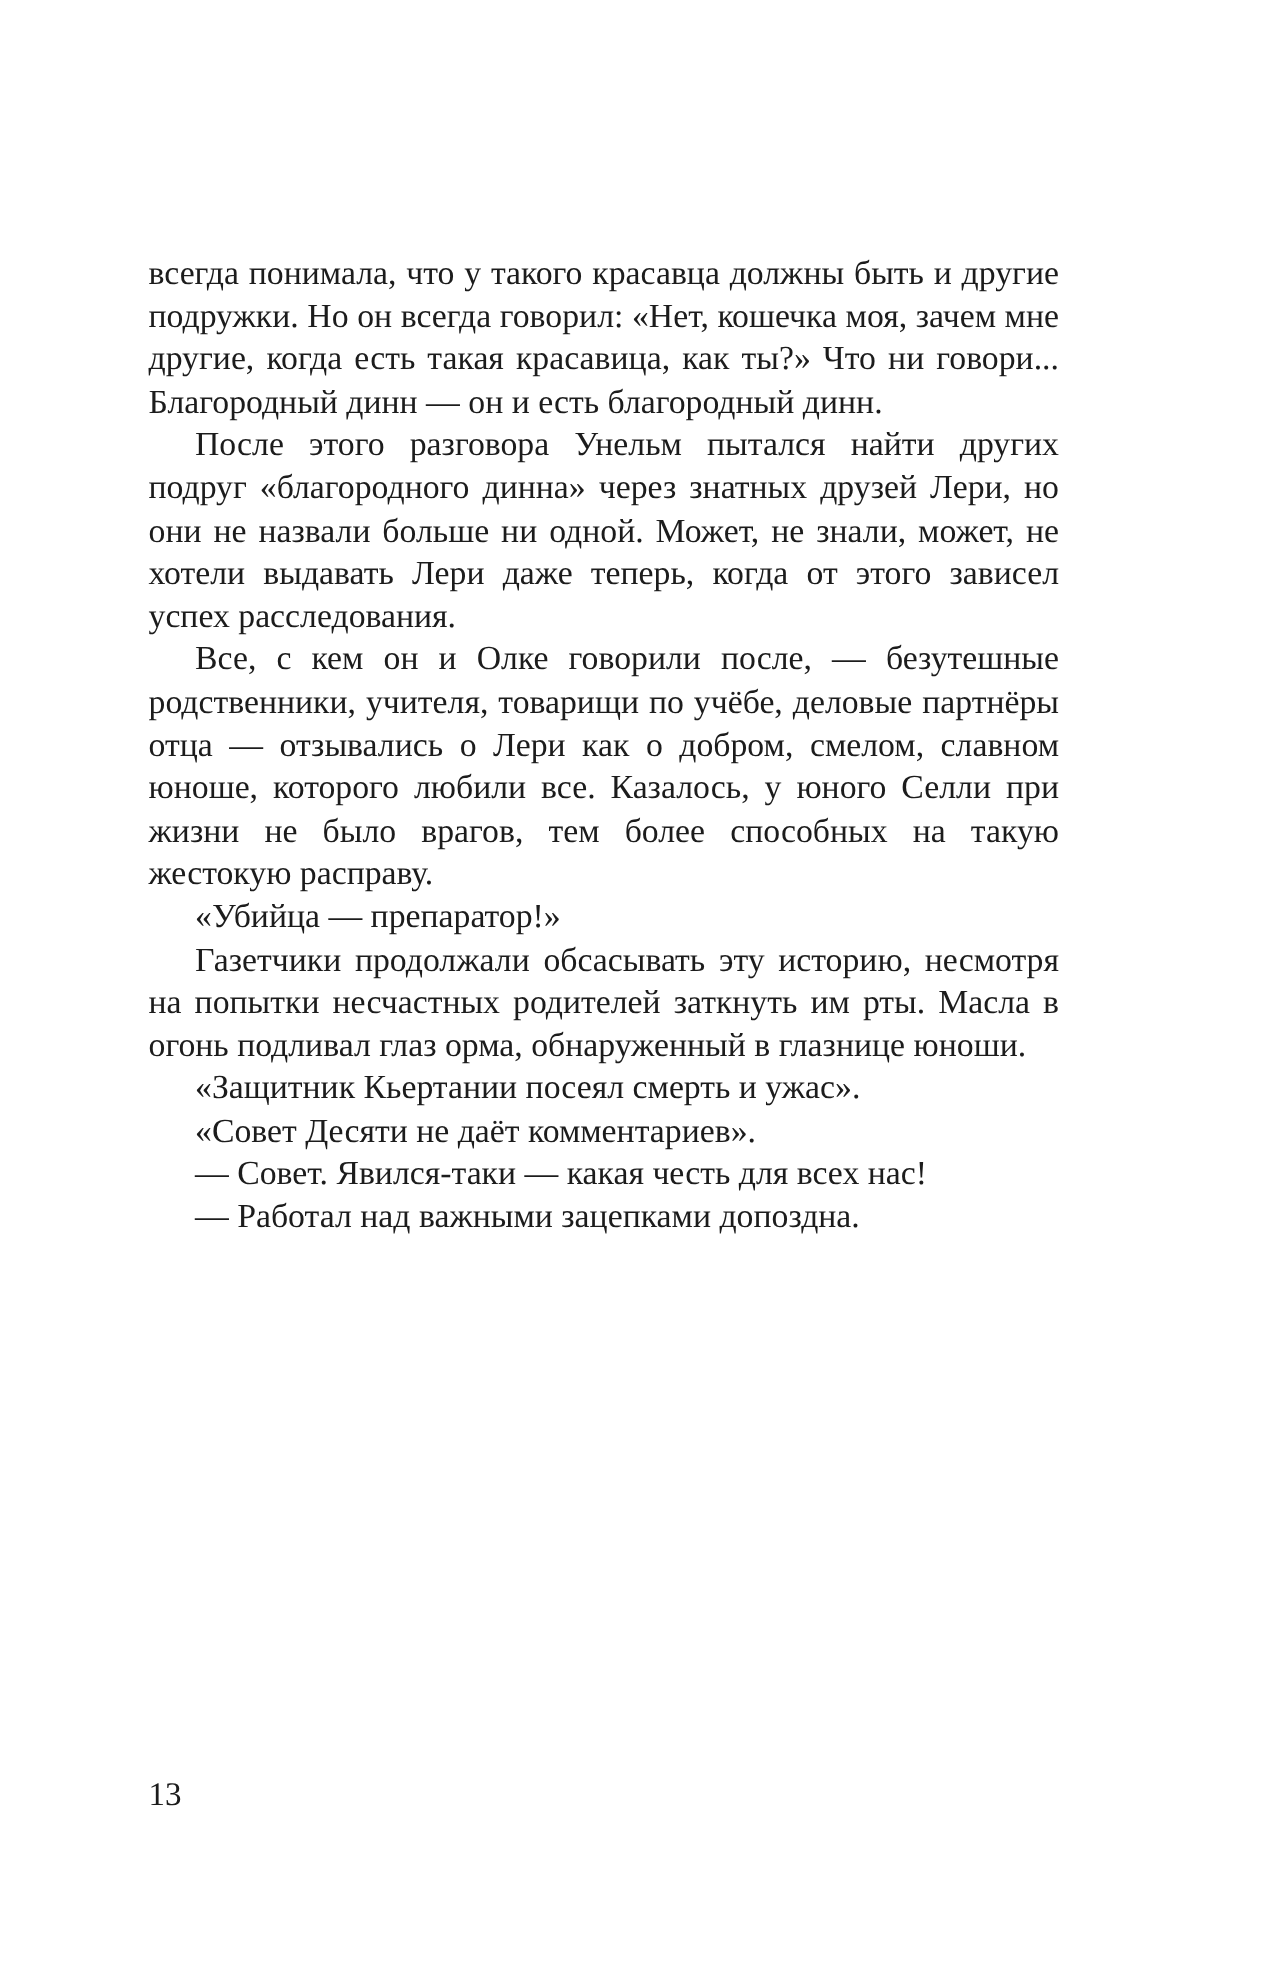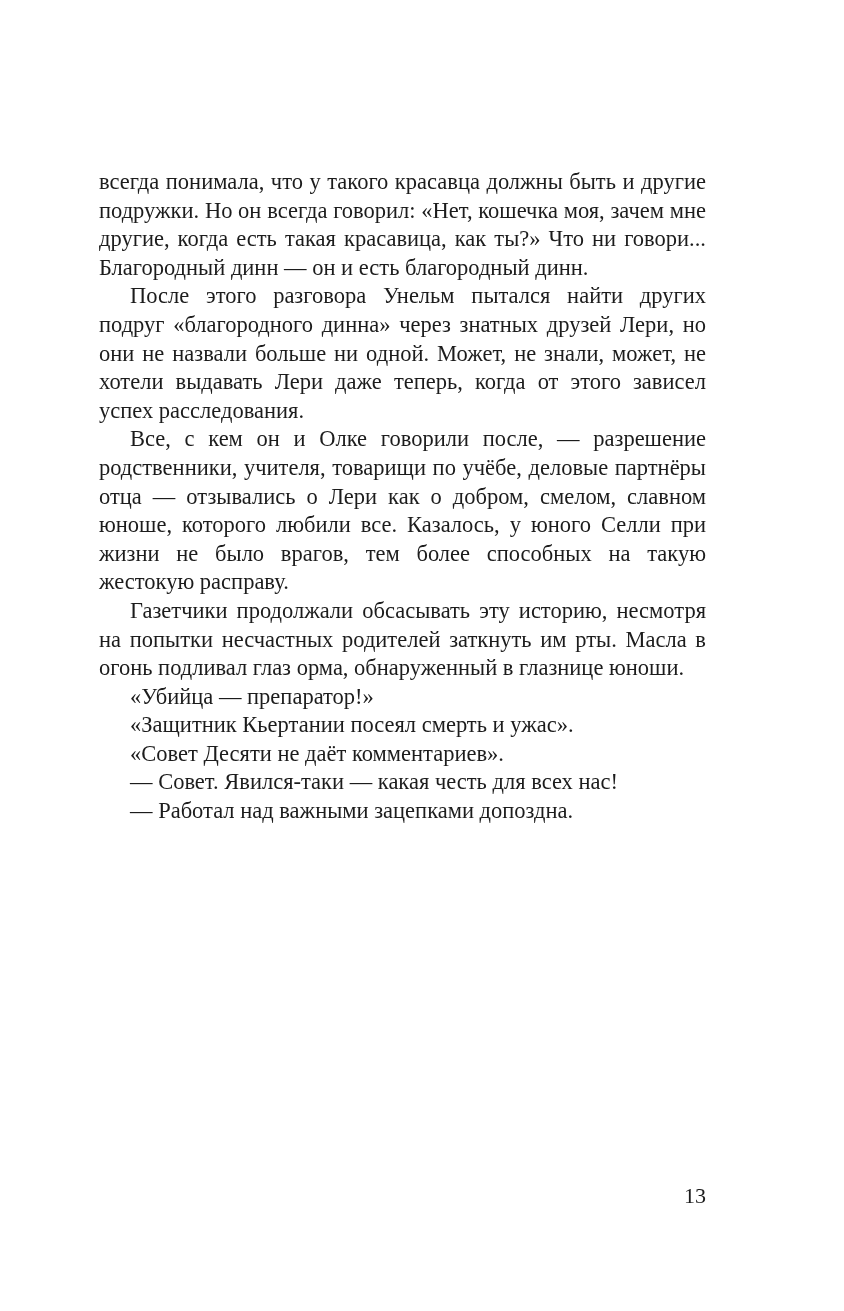--- a/index.html
+++ b/index.html
@@ -32,35 +32,35 @@
     padding: 0;
   }
   .text-block p.indent {
     text-indent: 31px;
   }
   .page-number {
     position: absolute;
     left: 99px;
     top: 1182px;
     width: 607px;
-    text-align: right;
+    text-align: left;
     color: #1c1c1c;
     font-size: 22px;
     line-height: 28px;
   }
 </style>
 </head>
 <body>
 
 <div class="page">
   <div class="text-block">
       <p>всегда понимала, что у такого красавца должны быть и другие подружки. Но он всегда говорил: «Нет, кошечка моя, зачем мне другие, когда есть такая красавица, как ты?» Что ни говори... Благородный динн — он и есть благородный динн.</p>
       <p class="indent">После этого разговора Унельм пытался найти других подруг «благородного динна» через знатных друзей Лери, но они не назвали больше ни одной. Может, не знали, может, не хотели выдавать Лери даже теперь, когда от этого зависел успех расследования.</p>
-      <p class="indent">Все, с кем он и Олке говорили после, — разрешение родственники, учителя, товарищи по учёбе, деловые партнёры отца — отзывались о Лери как о добром, смелом, славном юноше, которого любили все. Казалось, у юного Селли при жизни не было врагов, тем более способных на такую жестокую расправу.</p>
+      <p class="indent">Все, с кем он и Олке говорили после, — безутешные родственники, учителя, товарищи по учёбе, деловые партнёры отца — отзывались о Лери как о добром, смелом, славном юноше, которого любили все. Казалось, у юного Селли при жизни не было врагов, тем более способных на такую жестокую расправу.</p>
+      <p class="indent">«Убийца — препаратор!»</p>
       <p class="indent">Газетчики продолжали обсасывать эту историю, несмотря на попытки несчастных родителей заткнуть им рты. Масла в огонь подливал глаз орма, обнаруженный в глазнице юноши.</p>
-      <p class="indent">«Убийца — препаратор!»</p>
       <p class="indent">«Защитник Кьертании посеял смерть и ужас».</p>
       <p class="indent">«Совет Десяти не даёт комментариев».</p>
       <p class="indent">— Совет. Явился-таки — какая честь для всех нас!</p>
       <p class="indent">— Работал над важными зацепками допоздна.</p>
     </div>
   <div class="page-number">13</div>
 </div>
 
 </body></html>

